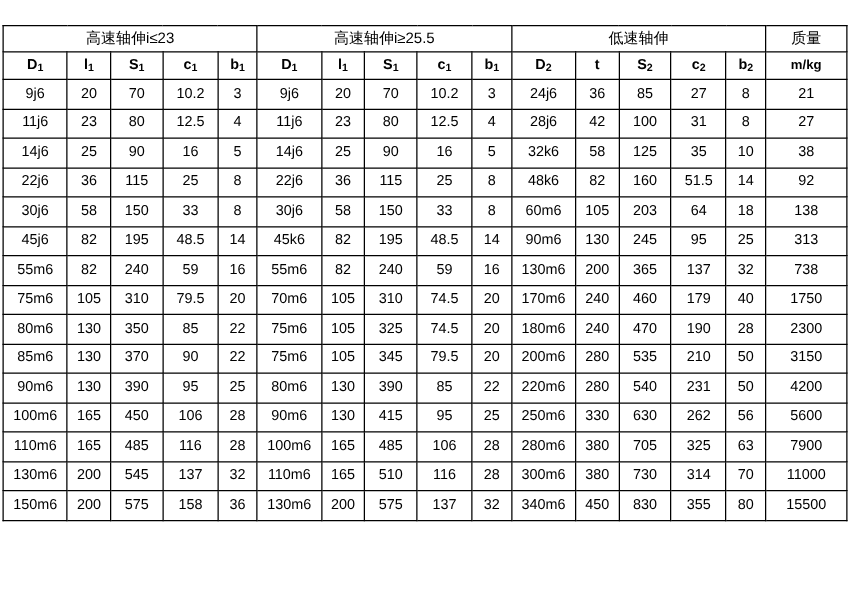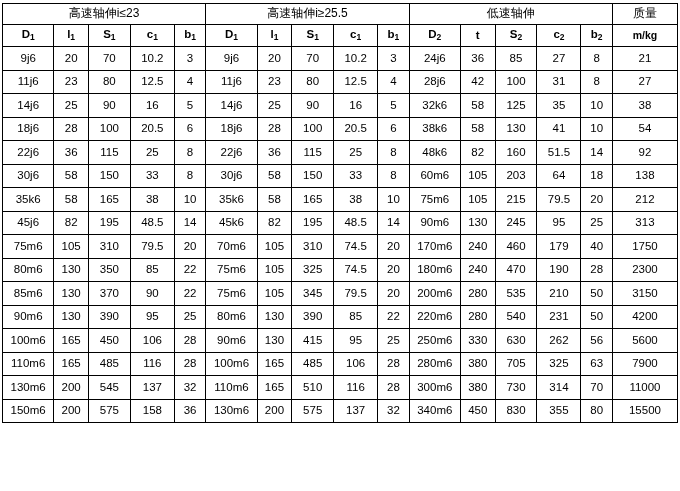--- a/index.html
+++ b/index.html
@@ -10,21 +10,21 @@
   body {
     width: 680px;
     height: 491px;
     font-family: "Liberation Sans", sans-serif;
     color: #000000;
   }
   #sheet {
     width: 680px;
     height: 491px;
     box-sizing: border-box;
-    padding: 3px 2px 2px 2px;
+    padding: 20px 2px 2px 2px;
   }
   table.spec {
     border-collapse: collapse;
     table-layout: fixed;
     width: 676px;
     font-size: 11.5px;
     line-height: 1.1;
   }
   table.spec th, table.spec td {
     border: 1px solid #000000;
@@ -165,38 +165,20 @@
           <td>16</td>
           <td>5</td>
           <td>32k6</td>
           <td>58</td>
           <td>125</td>
           <td>35</td>
           <td>10</td>
           <td>38</td>
         </tr>
         <tr>
-          <td>18j6</td>
-          <td>28</td>
-          <td>100</td>
-          <td>20.5</td>
-          <td>6</td>
-          <td>18j6</td>
-          <td>28</td>
-          <td>100</td>
-          <td>20.5</td>
-          <td>6</td>
-          <td>38k6</td>
-          <td>58</td>
-          <td>130</td>
-          <td>41</td>
-          <td>10</td>
-          <td>54</td>
-        </tr>
-        <tr>
           <td>22j6</td>
           <td>36</td>
           <td>115</td>
           <td>25</td>
           <td>8</td>
           <td>22j6</td>
           <td>36</td>
           <td>115</td>
           <td>25</td>
           <td>8</td>
@@ -219,54 +201,54 @@
           <td>33</td>
           <td>8</td>
           <td>60m6</td>
           <td>105</td>
           <td>203</td>
           <td>64</td>
           <td>18</td>
           <td>138</td>
         </tr>
         <tr>
-          <td>35k6</td>
-          <td>58</td>
-          <td>165</td>
-          <td>38</td>
-          <td>10</td>
-          <td>35k6</td>
-          <td>58</td>
-          <td>165</td>
-          <td>38</td>
-          <td>10</td>
-          <td>75m6</td>
-          <td>105</td>
-          <td>215</td>
-          <td>79.5</td>
-          <td>20</td>
-          <td>212</td>
-        </tr>
-        <tr>
           <td>45j6</td>
           <td>82</td>
           <td>195</td>
           <td>48.5</td>
           <td>14</td>
           <td>45k6</td>
           <td>82</td>
           <td>195</td>
           <td>48.5</td>
           <td>14</td>
           <td>90m6</td>
           <td>130</td>
           <td>245</td>
           <td>95</td>
           <td>25</td>
           <td>313</td>
+        </tr>
+        <tr>
+          <td>55m6</td>
+          <td>82</td>
+          <td>240</td>
+          <td>59</td>
+          <td>16</td>
+          <td>55m6</td>
+          <td>82</td>
+          <td>240</td>
+          <td>59</td>
+          <td>16</td>
+          <td>130m6</td>
+          <td>200</td>
+          <td>365</td>
+          <td>137</td>
+          <td>32</td>
+          <td>738</td>
         </tr>
         <tr>
           <td>75m6</td>
           <td>105</td>
           <td>310</td>
           <td>79.5</td>
           <td>20</td>
           <td>70m6</td>
           <td>105</td>
           <td>310</td>

